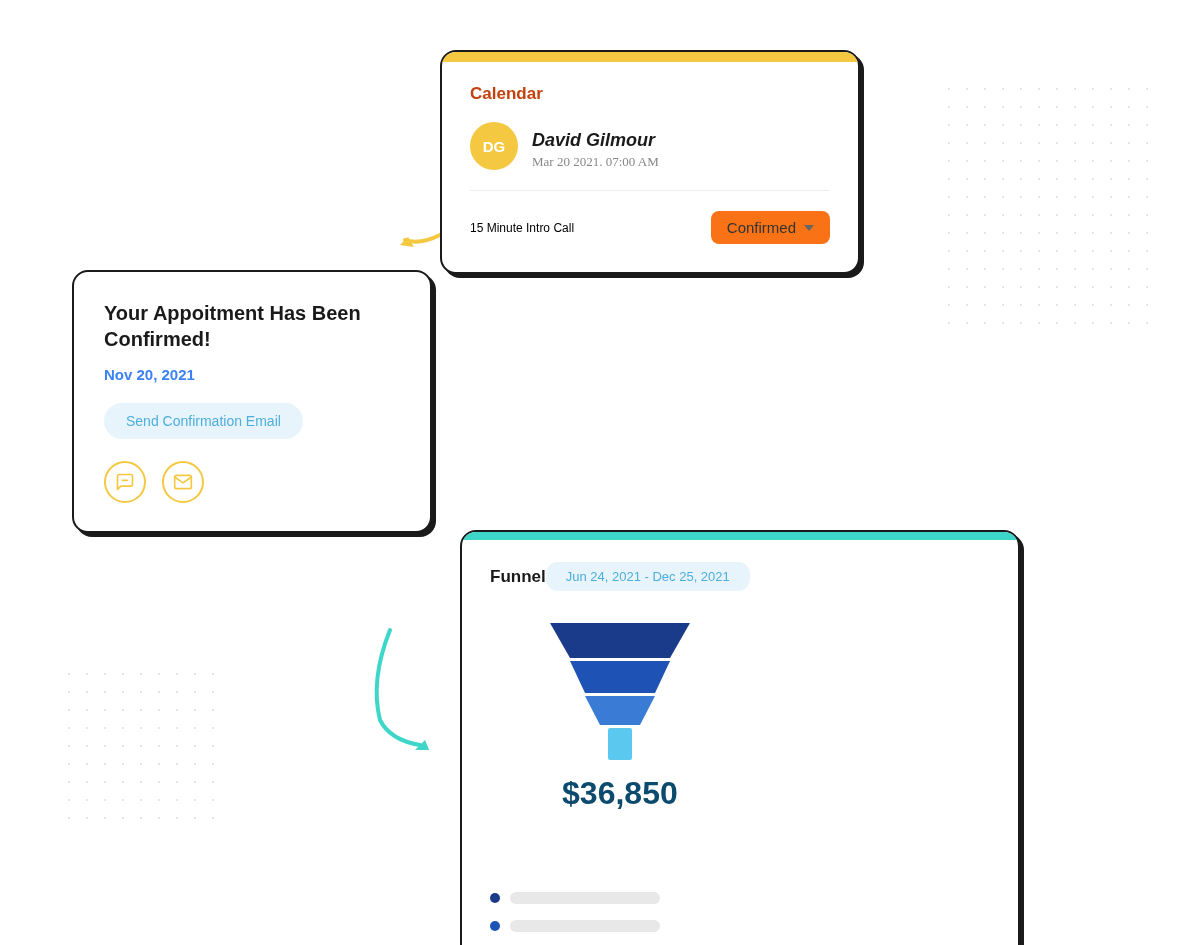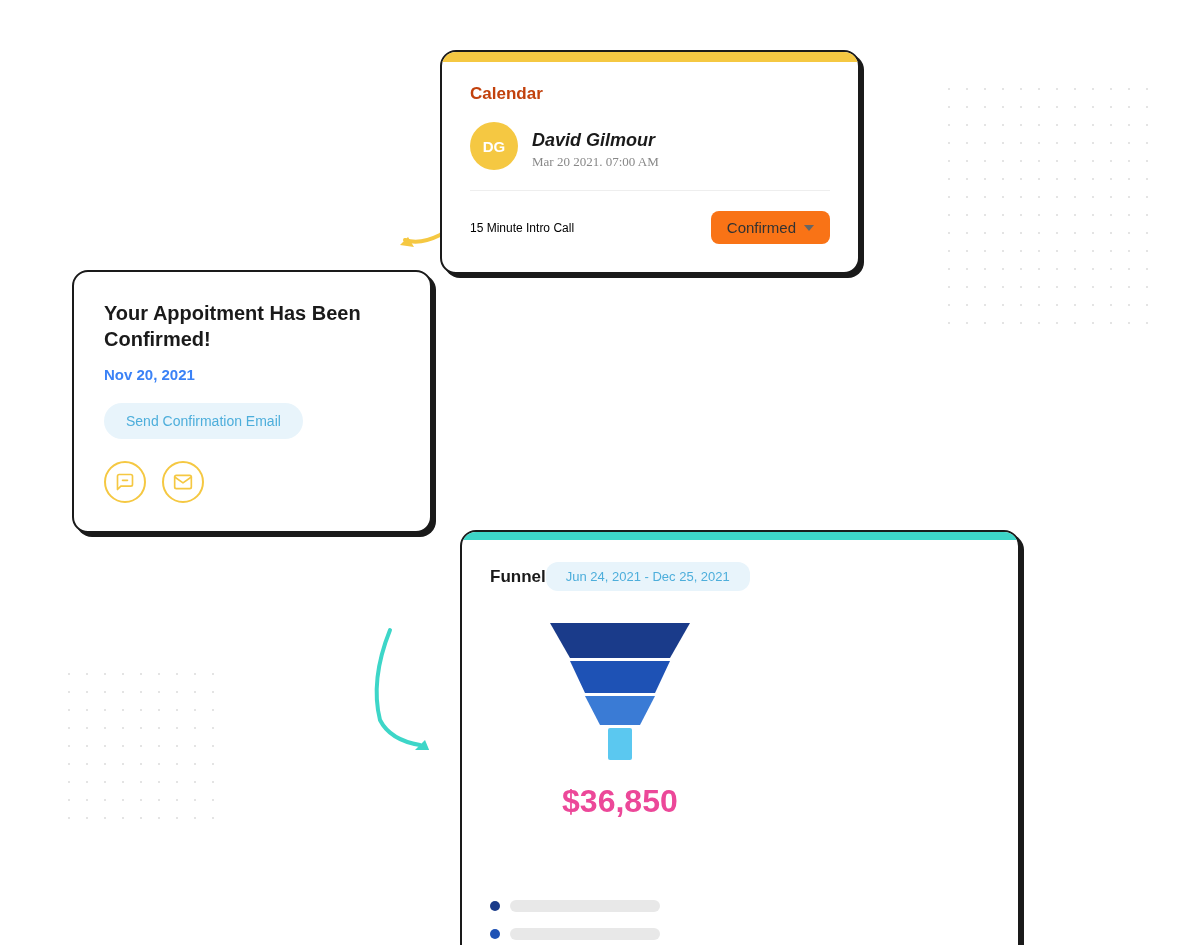--- a/index.html
+++ b/index.html
@@ -258,22 +258,22 @@
 
     
     .funnel-svg-container {
       display: flex;
       justify-content: center;
     }
 
     .funnel-amount {
       font-size: 32px;
       font-weight: 800;
-      color: #ec4899;
-      margin-top: 10px;
+      color: #0c4a6e;
+      margin-top: 2px;
       text-align: center;
     }
 
     .funnel-right {
       display: flex;
       flex-direction: column;
       gap: 16px;
       padding-top: 50px;
       flex: 1;
     }

